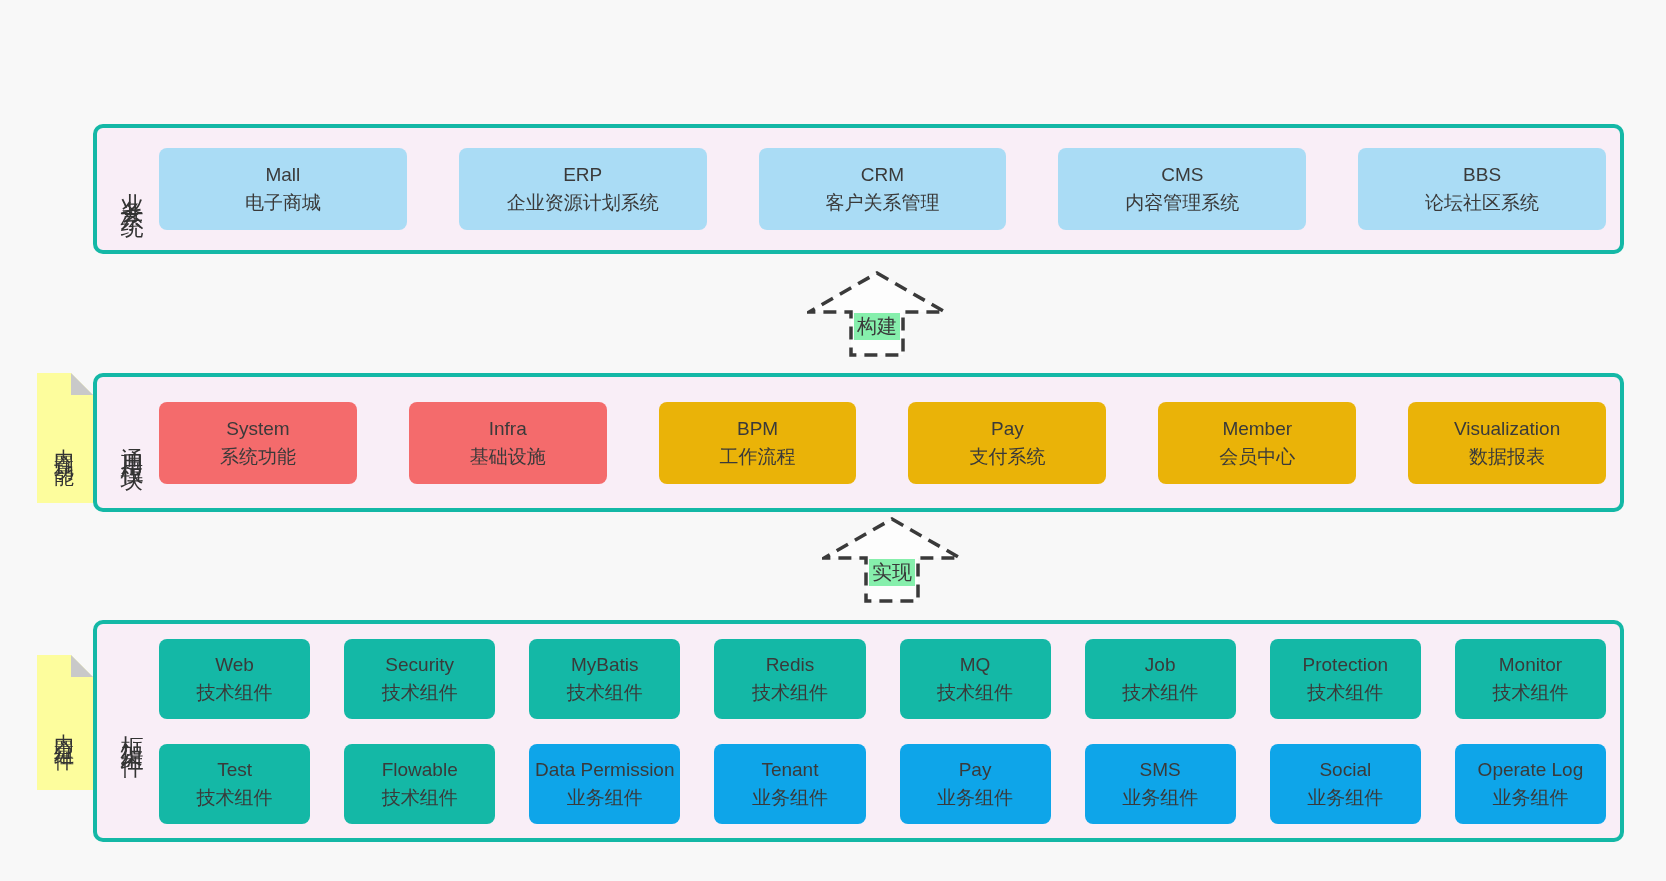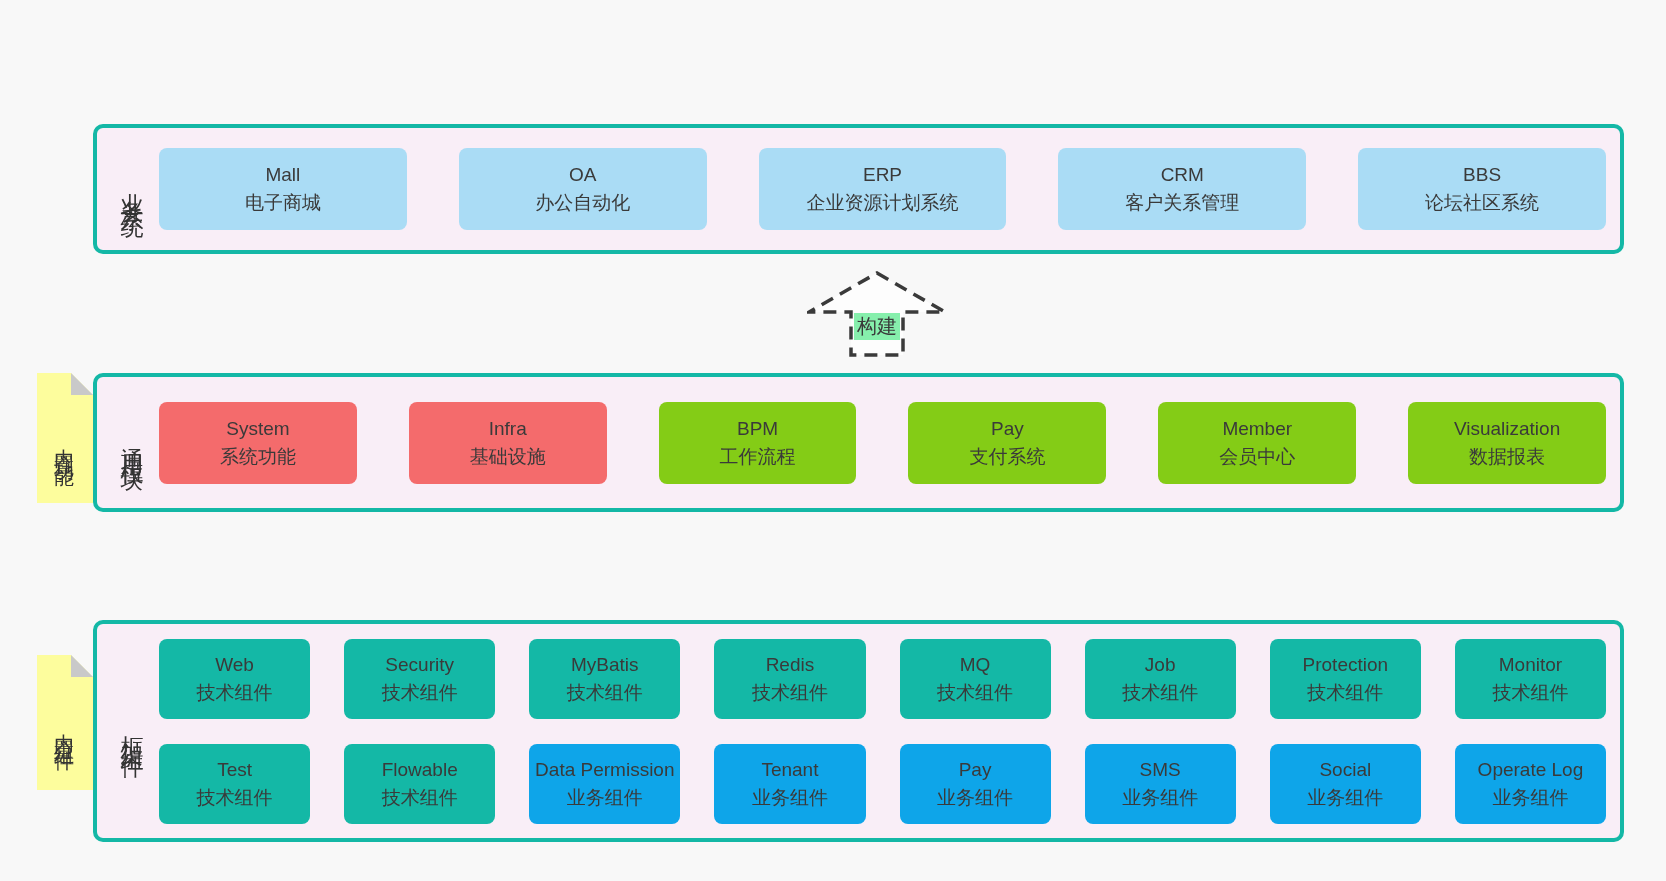--- a/index.html
+++ b/index.html
@@ -66,21 +66,21 @@
     flex-direction:column;
     align-items:center;
     justify-content:center;
     text-align:center;
     font-size:19px;
     line-height:28px;
     color:#3a3a3a;
   }
   .v-blue{background:#aadcf5;}
   .v-red{background:#f46b6c;}
-  .v-pink{background:#84cc16;}
+  .v-pink{background:#eab308;}
   .v-green{background:#14b8a6;align-items:center;}
   .v-lightgreen{background:#0ea5e9;}
   
   .note{
     position:absolute;
     left:37px;
     width:56px;
     background:#fdfd9d;
     clip-path:polygon(0 0,calc(100% - 22px) 0,100% 22px,100% 100%,0 100%);
     display:flex;
@@ -126,30 +126,30 @@
 <div class="canvas">
 
   <div class="layer layer-top">
     <div class="layer-label">业务系统</div>
     <div class="layer-boxes">
       <div class="box v-blue">
         <span>Mall</span>
         <span>电子商城</span>
       </div>
       <div class="box v-blue">
-        <span>OA</span>
-        <span>办公自动化</span>
-      </div>
-      <div class="box v-blue">
         <span>ERP</span>
         <span>企业资源计划系统</span>
       </div>
       <div class="box v-blue">
         <span>CRM</span>
         <span>客户关系管理</span>
+      </div>
+      <div class="box v-blue">
+        <span>CMS</span>
+        <span>内容管理系统</span>
       </div>
       <div class="box v-blue">
         <span>BBS</span>
         <span>论坛社区系统</span>
       </div>
     </div>
   </div>
 
   <div class="arrow arrow-1">
     <svg viewBox="0 0 140 86">
@@ -182,20 +182,26 @@
         <span>Member</span>
         <span>会员中心</span>
       </div>
       <div class="box v-pink">
         <span>Visualization</span>
         <span>数据报表</span>
       </div>
     </div>
   </div>
 
+  <div class="arrow arrow-2">
+    <svg viewBox="0 0 140 86">
+      <path d="M70 2 L138 41 L96 41 L96 84 L44 84 L44 41 L2 41 Z" fill="#fdfdfd" stroke="#3a3a3a" stroke-width="3.5" stroke-dasharray="13 8"></path>
+    </svg>
+    <span class="arrow-label">实现</span>
+  </div>
 
   <div class="note note-bottom">内置组件</div>
   <div class="layer layer-bottom">
     <div class="layer-label">框架组件</div>
     <div class="layer-boxes grid8">
       <div class="box v-green">
         <span>Web</span>
         <span>技术组件</span>
       </div>
       <div class="box v-green">

